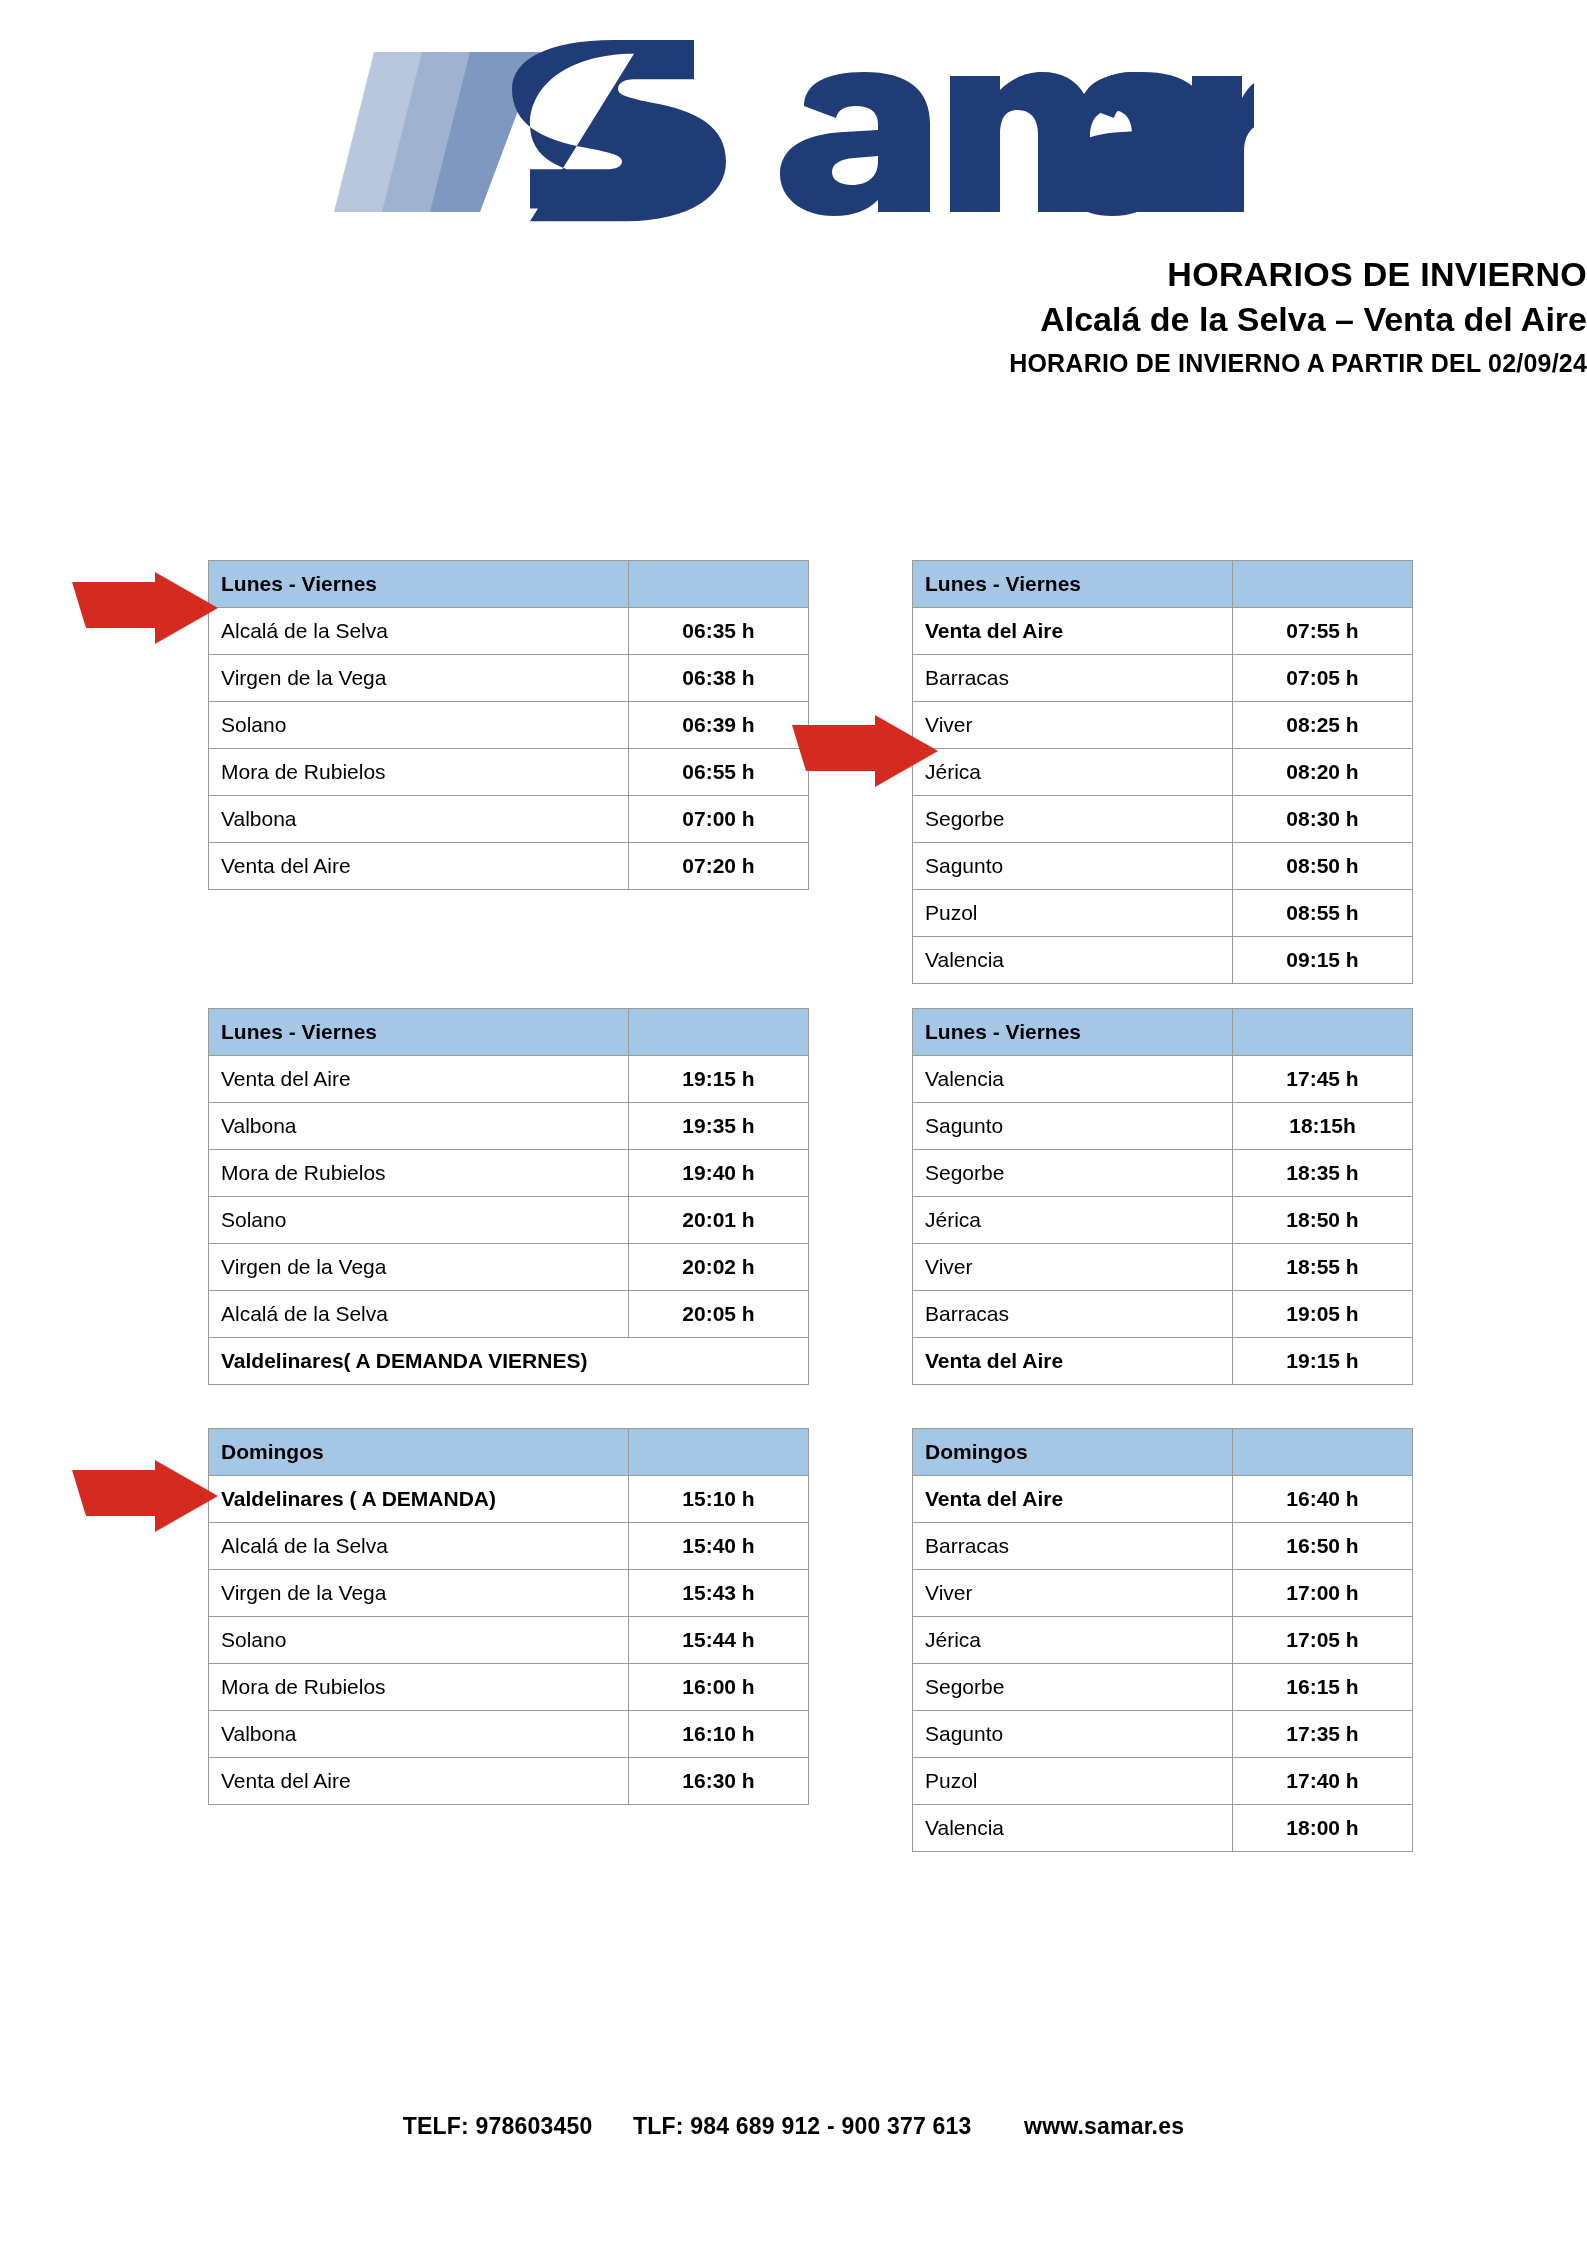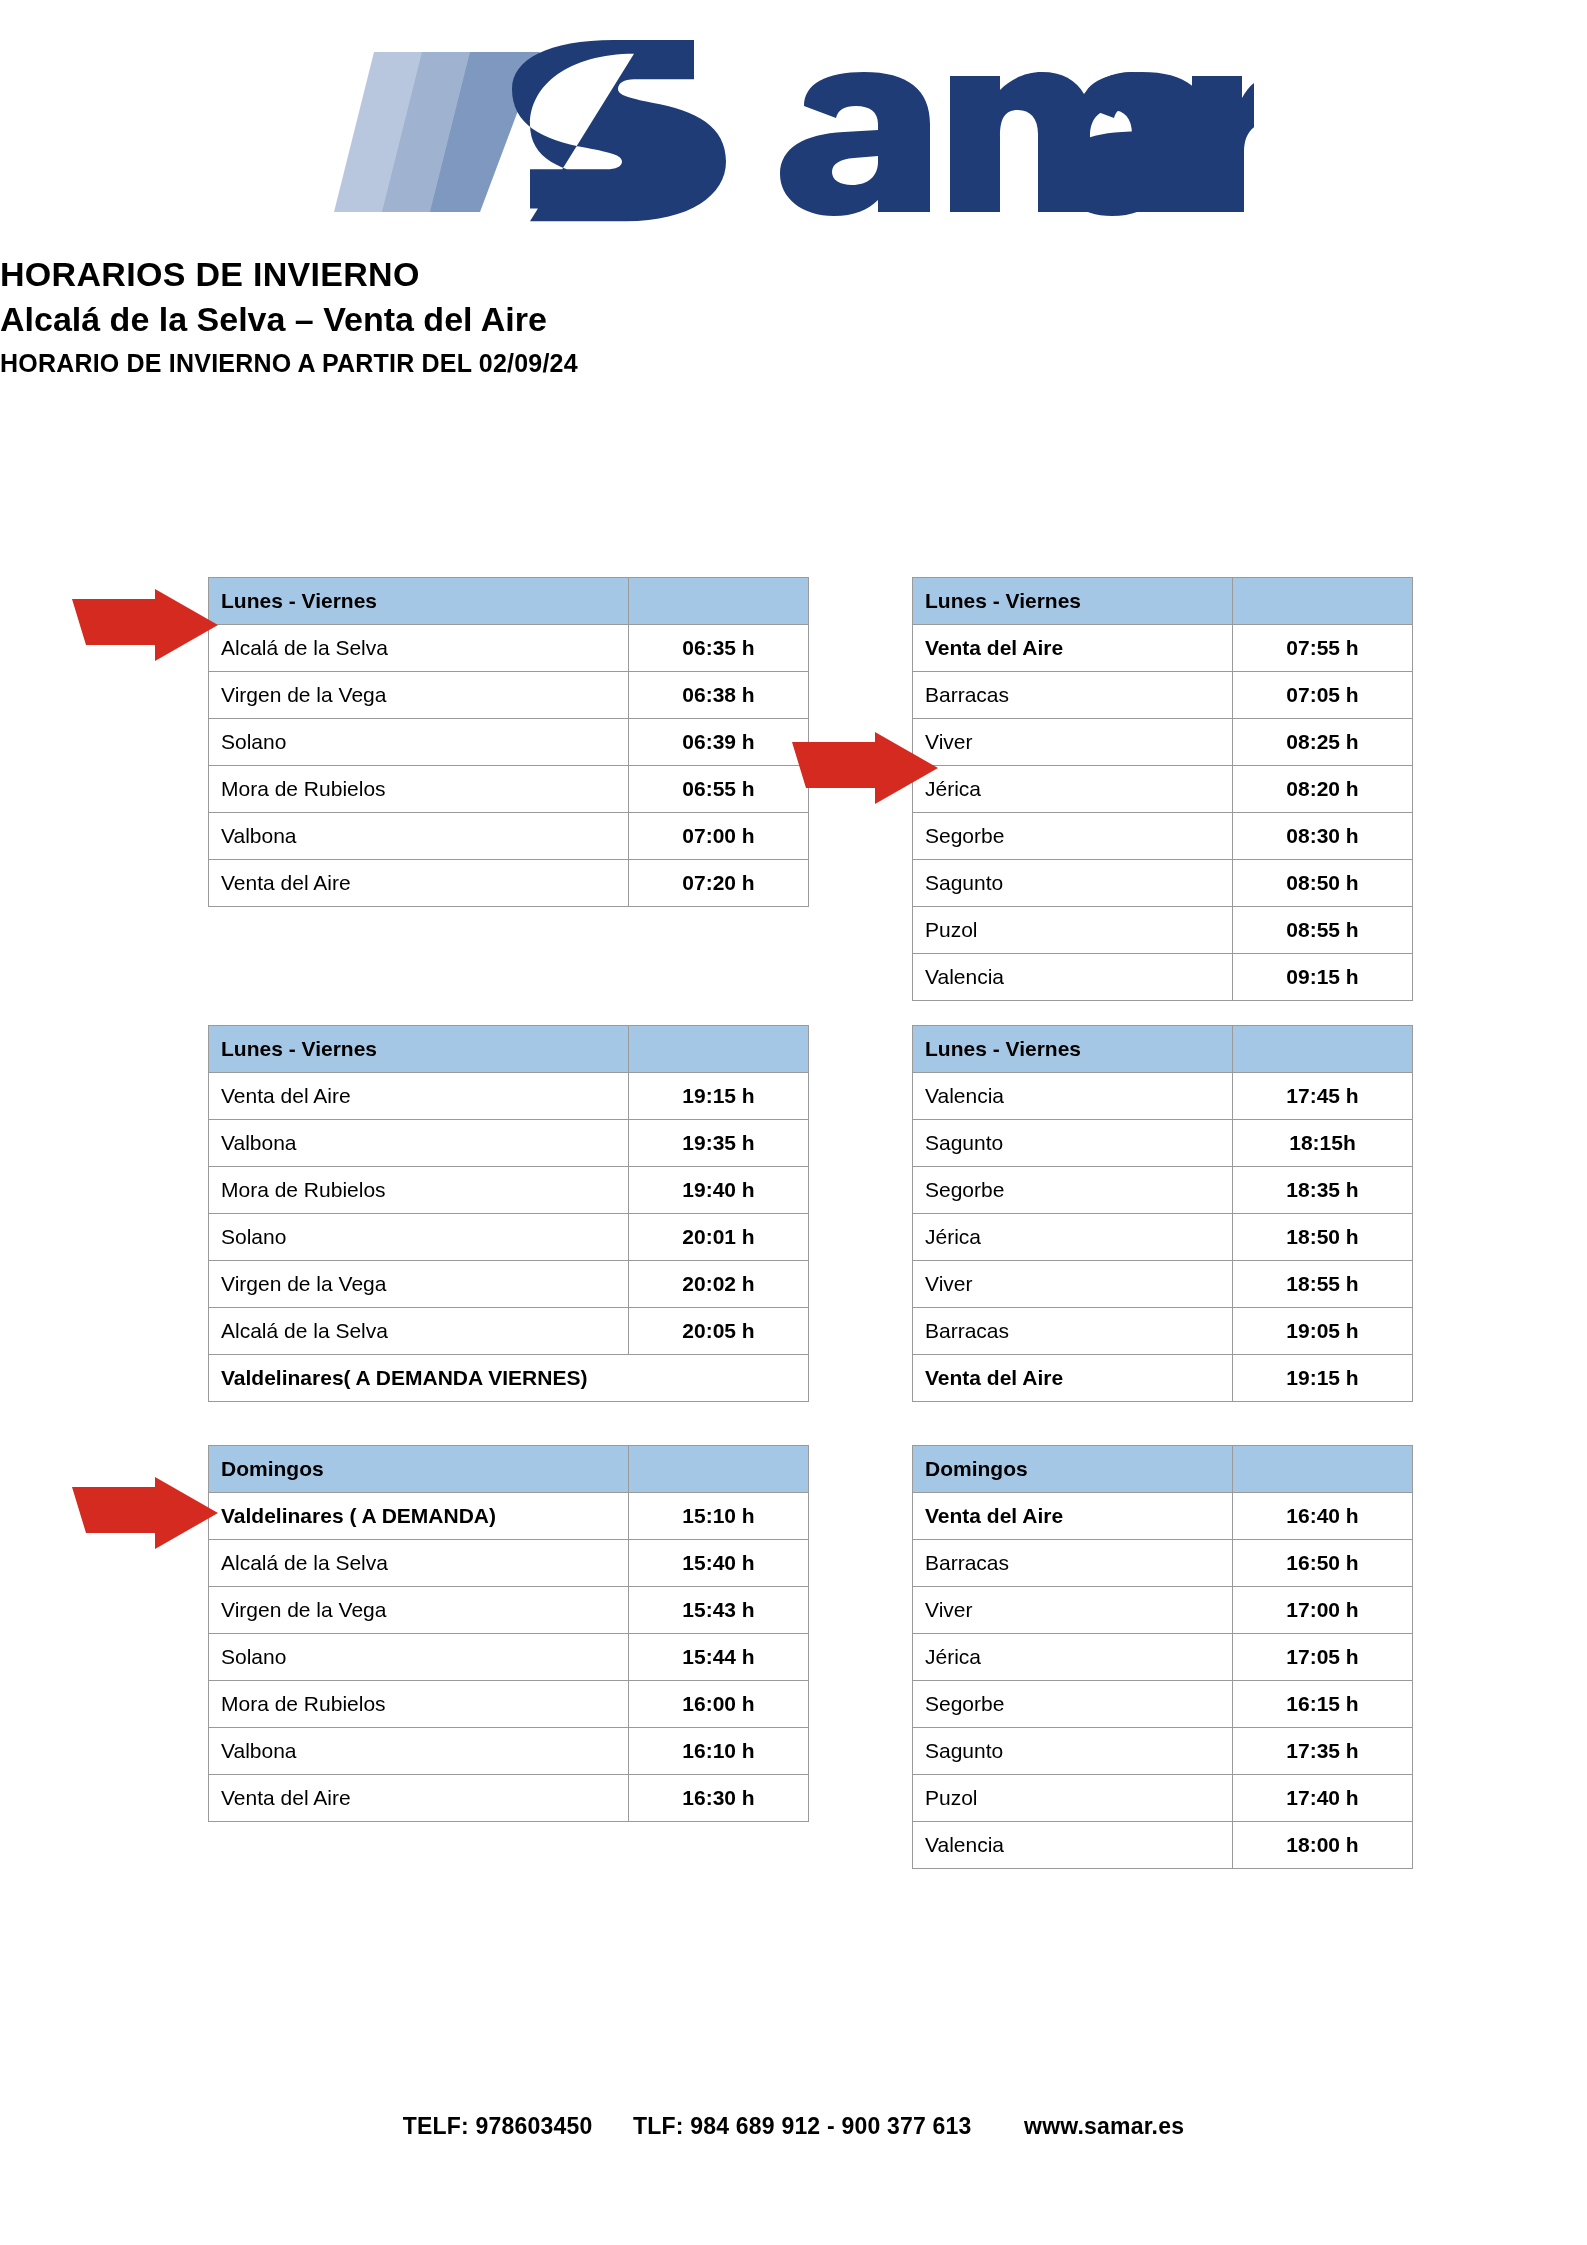--- a/index.html
+++ b/index.html
@@ -35,21 +35,21 @@
     left: 0;
     top: 0;
   }
 
   
   .titles {
     position: absolute;
     top: 255px;
     left: 0;
     width: 100%;
-    text-align: left;
+    text-align: right;
   }
   .title-1 {
     font-size: 34px;
     font-weight: bold;
     letter-spacing: 0.3px;
     margin-bottom: 6px;
   }
   .title-2, .title-3 {
     font-size: 34px;
     font-weight: bold;
@@ -62,21 +62,20 @@
     letter-spacing: 0.2px;
   }
 
   
   .tables-area {
     position: absolute;
     top: 560px;
     left: 0;
     width: 100%;
     height: 1300px;
-    margin-top: 17px;
   }
   .sched-table {
     position: absolute;
     border-collapse: collapse;
     table-layout: fixed;
     font-size: 21px;
   }
   .sched-table td, .sched-table th {
     border: 1px solid #9a9a9a;
     height: 47px;

